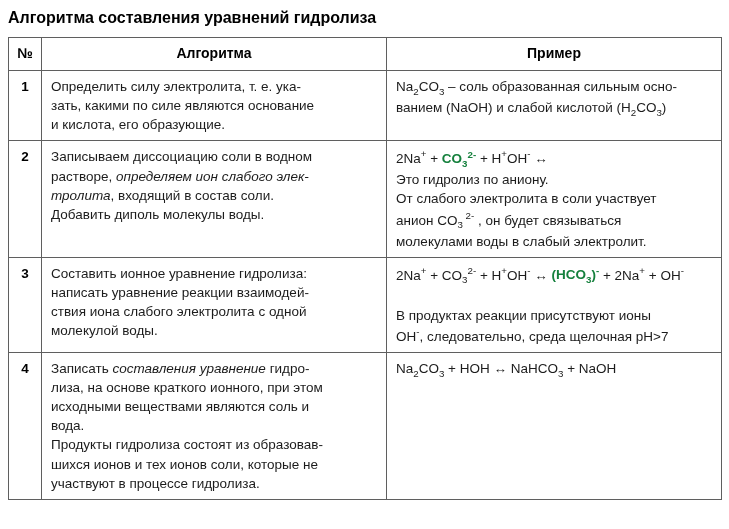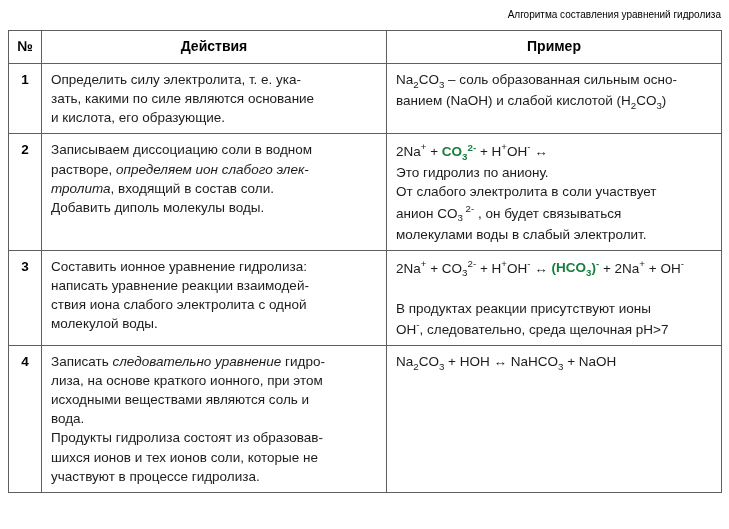--- a/index.html
+++ b/index.html
@@ -5,23 +5,23 @@
   * { box-sizing: border-box; margin: 0; padding: 0; }
   html, body {
     width: 729px; height: 529px;
     background: #ffffff;
     font-family: "Liberation Sans", sans-serif;
     color: #1c1c1c;
     overflow: hidden;
   }
   .page { padding: 6px 8px 0 8px; }
   .title {
-    font-size: 10px;
-    font-weight: normal;
-    text-align: right;
+    font-size: 16px;
+    font-weight: bold;
+    text-align: left;
     color: #000;
     margin: 3px 0 10px 0;
   }
   table.algo-table {
     border-collapse: collapse;
     width: 713px;
     table-layout: fixed;
   }
   .algo-table th, .algo-table td {
     border: 1px solid #5f5f5f;
@@ -58,21 +58,21 @@
 
   <table class="algo-table">
     <colgroup>
       <col class="col-num">
       <col class="col-act">
       <col class="col-ex">
     </colgroup>
     <thead>
       <tr>
         <th>№</th>
-        <th>Действия</th>
+        <th>Алгоритма</th>
         <th>Пример</th>
       </tr>
     </thead>
     <tbody>
       <tr>
         <td class="num-cell">1</td>
         <td>Определить силу электролита, т. е. ука-<br>зать, какими по силе являются основание<br>и кислота, его образующие.</td>
         <td>Na<sub>2</sub>CO<sub>3</sub> – соль образованная сильным осно-<br>ванием (NaOH) и слабой кислотой (H<sub>2</sub>CO<sub>3</sub>)</td>
       </tr>
       <tr>
@@ -80,18 +80,18 @@
         <td>Записываем диссоциацию соли в водном<br>растворе, <i>определяем ион слабого элек-<br>тролита</i>, входящий в состав соли.<br>Добавить диполь молекулы воды.</td>
         <td>2Na<sup>+</sup> + <span class="red">CO<sub>3</sub><sup>2-</sup></span> + H<sup>+</sup>OH<sup>-</sup> ↔<br>Это гидролиз по аниону.<br>От слабого электролита в соли участвует<br>анион CO<sub>3</sub><sup> 2-</sup> , он будет связываться<br>молекулами воды в слабый электролит.</td>
       </tr>
       <tr>
         <td class="num-cell">3</td>
         <td>Составить ионное уравнение гидролиза:<br>написать уравнение реакции взаимодей-<br>ствия иона слабого электролита с одной<br>молекулой воды.</td>
         <td>2Na<sup>+</sup> + CO<sub>3</sub><sup>2-</sup> + H<sup>+</sup>OH<sup>-</sup> ↔ <span class="red">(HCO<sub>3</sub>)<sup>-</sup></span> + 2Na<sup>+</sup> + OH<sup>-</sup><br><br>В продуктах реакции присутствуют ионы<br>OH<sup>-</sup>, следовательно, среда щелочная pH&gt;7</td>
       </tr>
       <tr>
         <td class="num-cell">4</td>
-        <td>Записать <i>следовательно уравнение</i> гидро-<br>лиза, на основе краткого ионного, при этом<br>исходными веществами являются соль и<br>вода.<br>Продукты гидролиза состоят из образовав-<br>шихся ионов и тех ионов соли, которые не<br>участвуют в процессе гидролиза.</td>
+        <td>Записать <i>составления уравнение</i> гидро-<br>лиза, на основе краткого ионного, при этом<br>исходными веществами являются соль и<br>вода.<br>Продукты гидролиза состоят из образовав-<br>шихся ионов и тех ионов соли, которые не<br>участвуют в процессе гидролиза.</td>
         <td>Na<sub>2</sub>CO<sub>3</sub> + HOH ↔ NaHCO<sub>3</sub> + NaOH</td>
       </tr>
     </tbody>
   </table>
 </div>
 
 </body></html>

